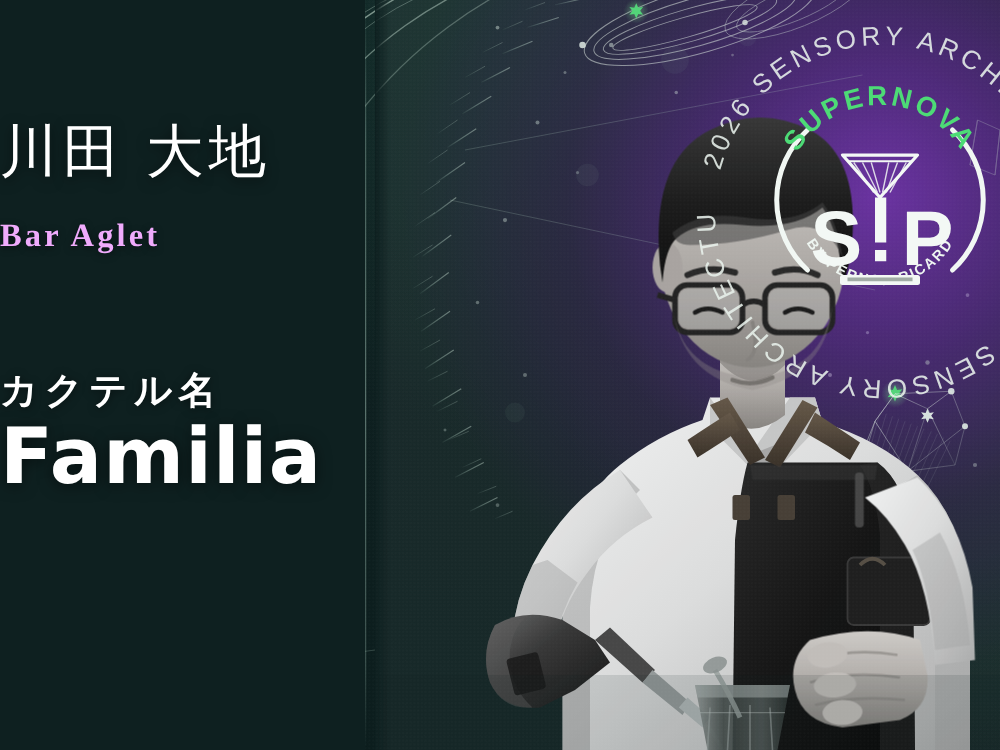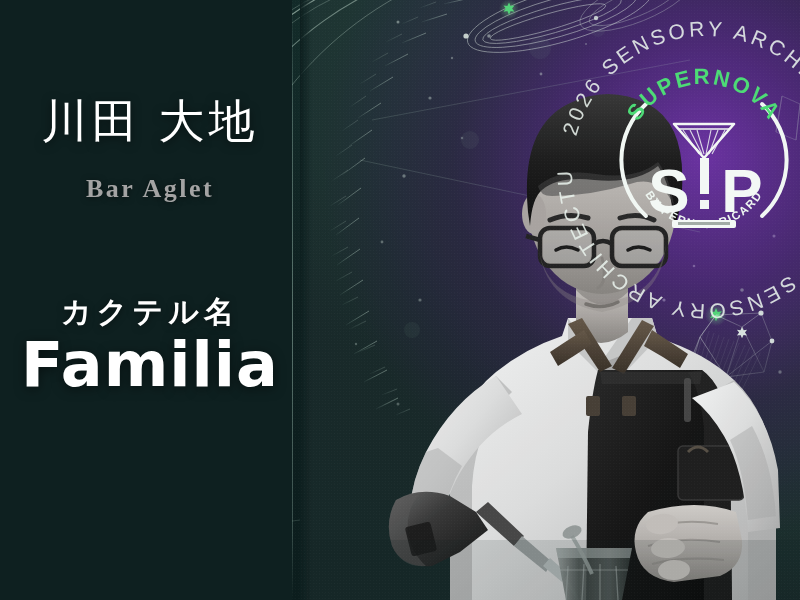--- a/index.html
+++ b/index.html
@@ -50,40 +50,40 @@
   .panel-edge {
     position:absolute; left:292px; top:0; width:1px; height:600px;
     background:linear-gradient(180deg, rgba(200,230,215,0) 0%, rgba(190,225,210,.30) 18%, rgba(190,225,210,.42) 55%, rgba(190,225,210,.25) 88%, rgba(190,225,210,0) 100%);
     z-index:6;
   }
 
   .text-col {
     position:absolute; left:0; top:0; width:300px; height:600px;
     z-index:8;
     color:#fff;
-    text-align:center;
+    text-align:left;
   }
 
   .bartender-name {
     position:absolute; left:0; top:98px; width:300px;
     font-family:"Liberation Sans", sans-serif;
     font-size:46px;
     font-weight:400;
     letter-spacing:4px;
     line-height:1;
     color:#ffffff;
     text-shadow:0 2px 10px rgba(0,0,0,.55);
   }
   .bar-name {
     position:absolute; left:0; top:174px; width:300px;
     font-family:"Liberation Serif", serif;
     font-size:26px;
     font-weight:700;
     letter-spacing:2.5px;
-    color:#a3a3a3;
+    color:#f0abfc;
     text-shadow:0 1px 6px rgba(0,0,0,.5);
   }
 
   .cocktail-label {
     position:absolute; left:0; top:292px; width:300px;
     font-family:Liberation Mono, monospace;
     font-size:30px;
     font-weight:700;
     letter-spacing:5px;
     color:#ffffff;

